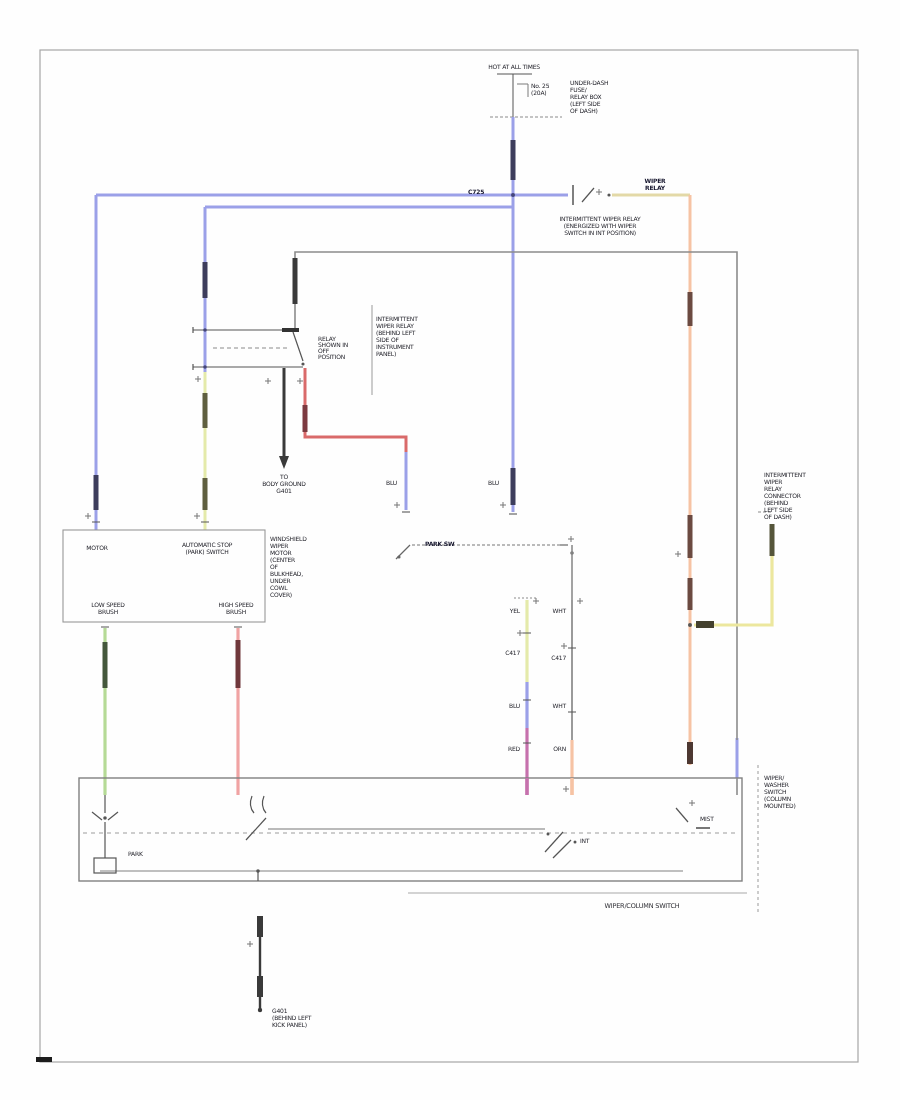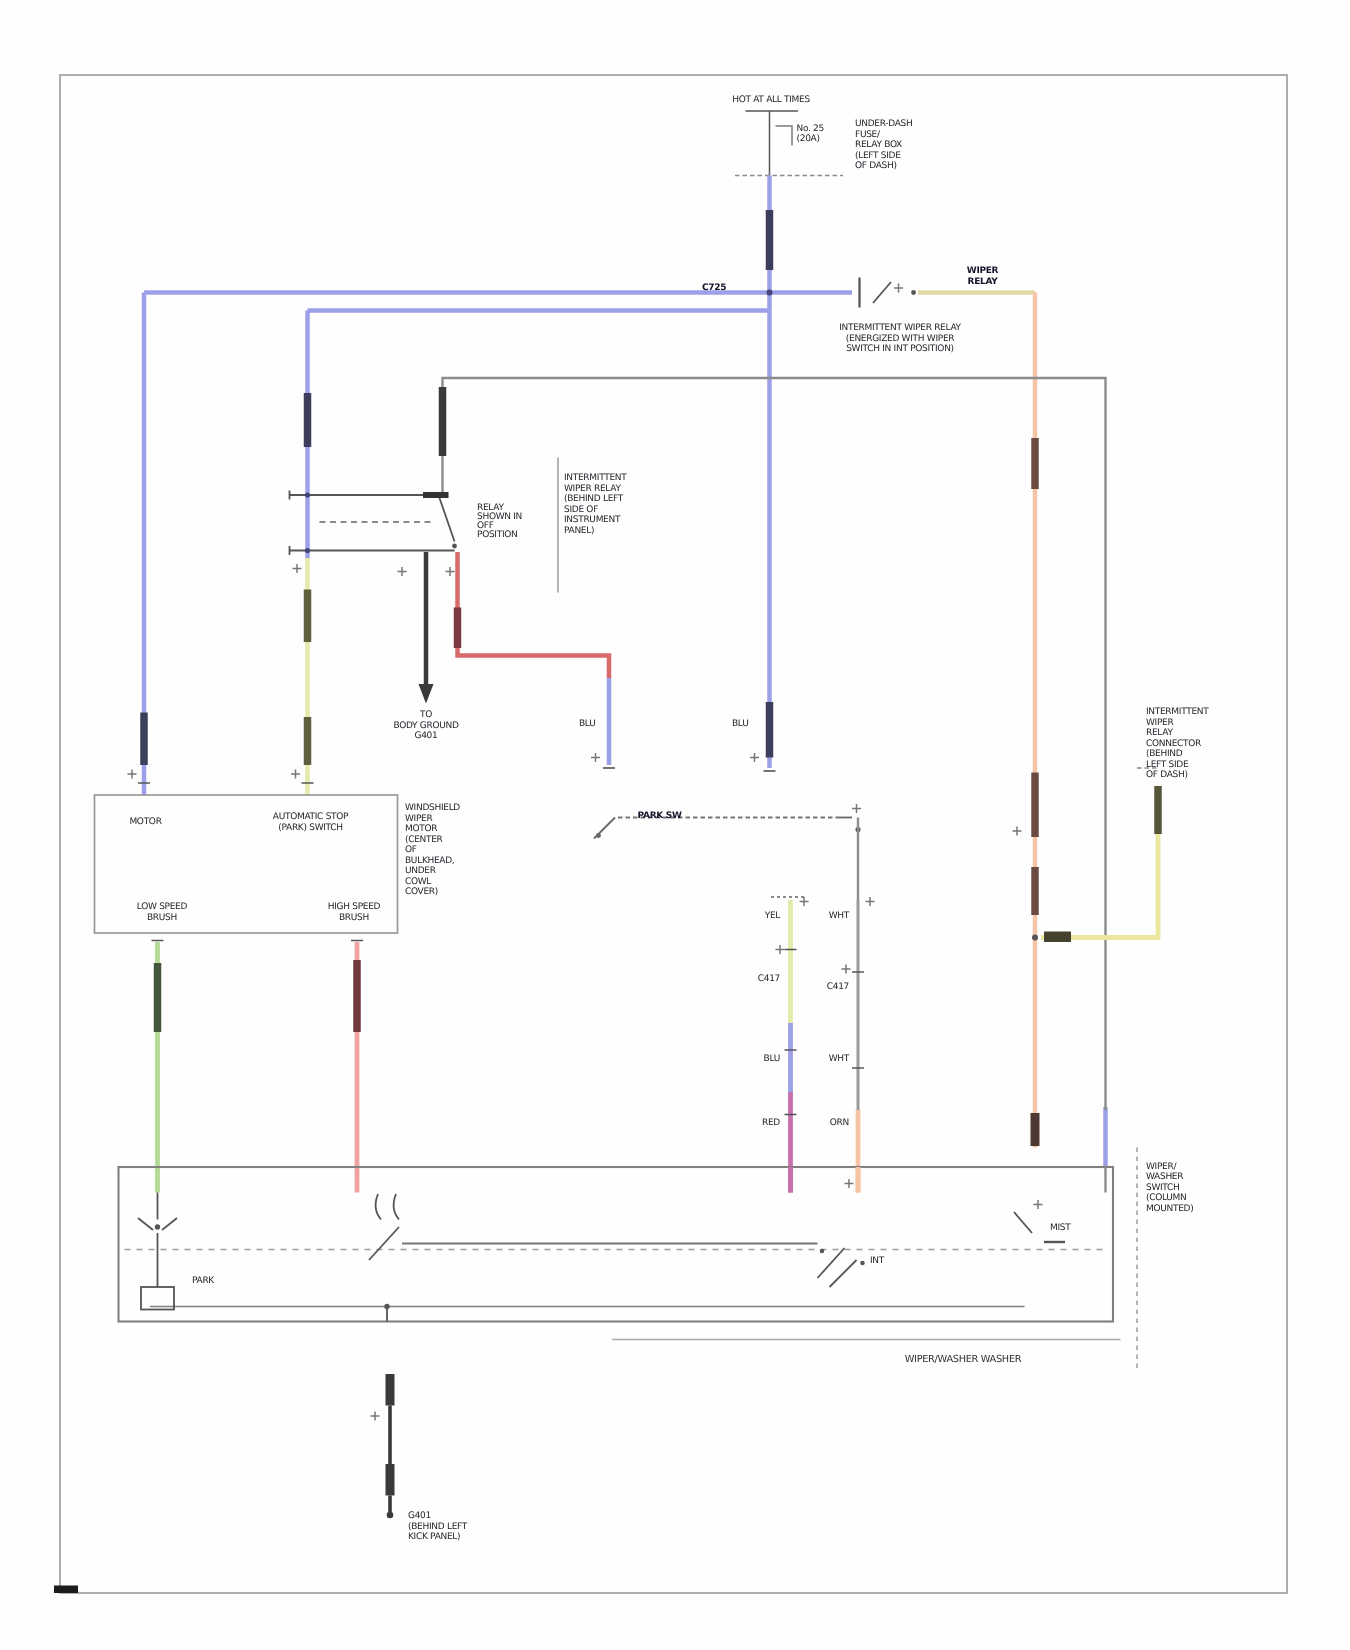--- a/index.html
+++ b/index.html
@@ -276,20 +276,20 @@
 <div class="lbl" style="left:764px;top:514px">OF DASH)</div>
 
 <div class="lbl" style="left:128px;top:851px">PARK</div>
 <div class="lbl" style="left:580px;top:838px">INT</div>
 <div class="lbl" style="left:700px;top:816px">MIST</div>
 <div class="lbl" style="left:764px;top:775px">WIPER/</div>
 <div class="lbl" style="left:764px;top:782px">WASHER</div>
 <div class="lbl" style="left:764px;top:789px">SWITCH</div>
 <div class="lbl" style="left:764px;top:796px">(COLUMN</div>
 <div class="lbl" style="left:764px;top:803px">MOUNTED)</div>
-<div class="lbl c cap" style="left:642px;top:903px">WIPER/WASHER WASHER</div>
+<div class="lbl c cap" style="left:642px;top:903px">WIPER/COLUMN SWITCH</div>
 
 <div class="lbl" style="left:272px;top:1008px">G401</div>
 <div class="lbl" style="left:272px;top:1015px">(BEHIND LEFT</div>
 <div class="lbl" style="left:272px;top:1022px">KICK PANEL)</div>
 
 </div>
 </div>
 
 </body></html>

